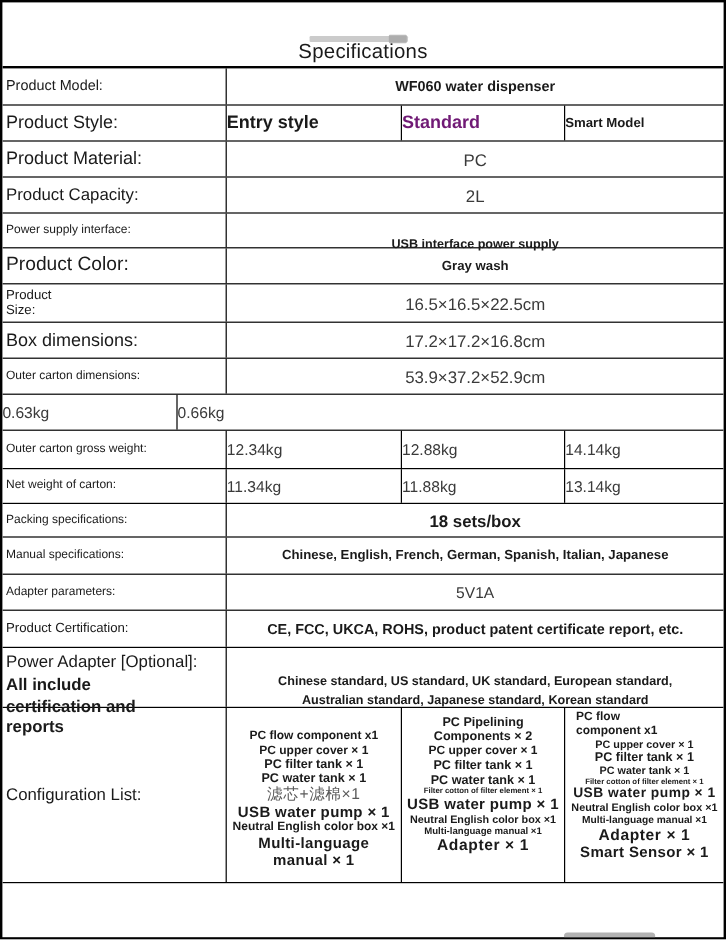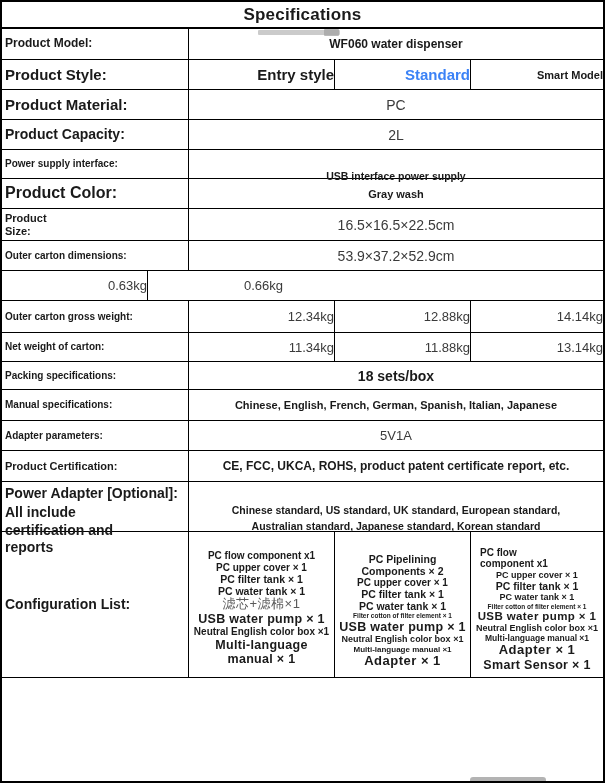--- a/index.html
+++ b/index.html
@@ -18,23 +18,24 @@
     flex-direction: column;
     background: #fff;
     overflow: hidden;
   }
   .title-row {
     height: 27px;
     border-bottom: 2px solid #000;
     display: flex;
     align-items: center;
     justify-content: center;
-    font-weight: bold;
+    font-weight: normal;
     font-size: 17px;
     letter-spacing: 0.2px;
+    margin-top: 28px;
   }
   .row {
     display: flex;
     flex-shrink: 0;
     border-bottom: 1px solid #000;
     overflow: visible;
   }
   .row:last-child { border-bottom: none; flex: 1; }
   .label-cell {
     width: 187px;
@@ -52,45 +53,45 @@
     flex: 1;
     display: flex;
     align-items: center;
     justify-content: center;
     text-align: center;
   }
   .tri { flex: 1; display: flex; }
   .tri .cell {
     display: flex;
     align-items: center;
-    justify-content: flex-end;
+    justify-content: flex-start;
     text-align: center;
   }
   .tri .c1 { flex: 0 0 145px; }
   .tri .c2 { flex: 0 0 136px; border-left: 1px solid #000; }
   .tri .c3 { flex: 1; border-left: 1px solid #000; }
 
   
-  .lbl { font-weight: bold; line-height: 1.15; }
+  .lbl { font-weight: normal; line-height: 1.15; }
   .lbl-16 { font-size: 16px; }
   .lbl-15 { font-size: 15px; }
   .lbl-14 { font-size: 14px; }
   .lbl-12 { font-size: 12px; }
   .lbl-11 { font-size: 11px; }
   .lbl-10 { font-size: 10px; }
   .lbl-narrow { max-width: 62px; }
 
   
   .v-reg { font-size: 14px; font-weight: normal; color: #3a3a3a; }
   .v-reg13 { font-size: 13px; font-weight: normal; color: #3a3a3a; }
   .v-bold12 { font-size: 12px; font-weight: bold; }
   .v-bold11 { font-size: 11px; font-weight: bold; }
   .v-bold10 { font-size: 10.5px; font-weight: bold; margin-top: 24px; }
   .v-bold14 { font-size: 14px; font-weight: bold; }
-  .v-gray { color: #3b82f6; }
+  .v-gray { color: #701a75; }
   .style-big { font-size: 15px; font-weight: bold; }
   .style-sm { font-size: 11px; font-weight: bold; }
   .wrap-2 { max-width: 380px; line-height: 1.5; }
 
   
   .pa-label { justify-content: flex-start; padding-top: 3px; }
   .pa-sub {
     font-size: 14px; font-weight: bold; line-height: 1.25;
     max-width: 112px; margin-top: 3px;
   }
@@ -201,20 +202,28 @@
 
   <div class="row" style="height:32px">
     <div class="label-cell">
         <span class="lbl lbl-11 lbl-narrow">Product Size:</span>
       </div>
     <div class="value-cell">
         <span class="v-reg">16.5×16.5×22.5cm</span>
       </div>
   </div>
 
+  <div class="row" style="height:30px">
+    <div class="label-cell">
+        <span class="lbl lbl-15">Box dimensions:</span>
+      </div>
+    <div class="value-cell">
+        <span class="v-reg">17.2×17.2×16.8cm</span>
+      </div>
+  </div>
 
   <div class="row" style="height:30px">
     <div class="label-cell">
         <span class="lbl lbl-10">Outer carton dimensions:</span>
       </div>
     <div class="value-cell">
         <span class="v-reg">53.9×37.2×52.9cm</span>
       </div>
   </div>
 

